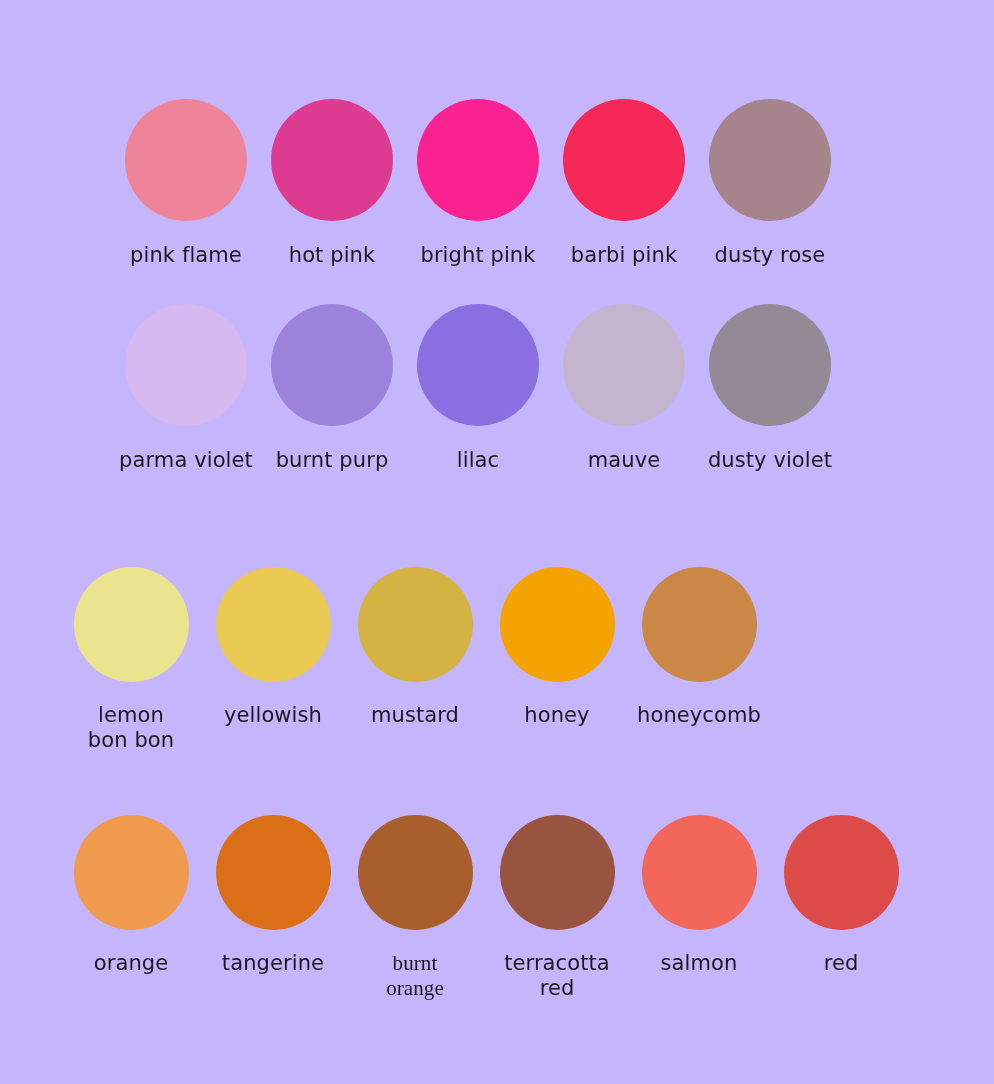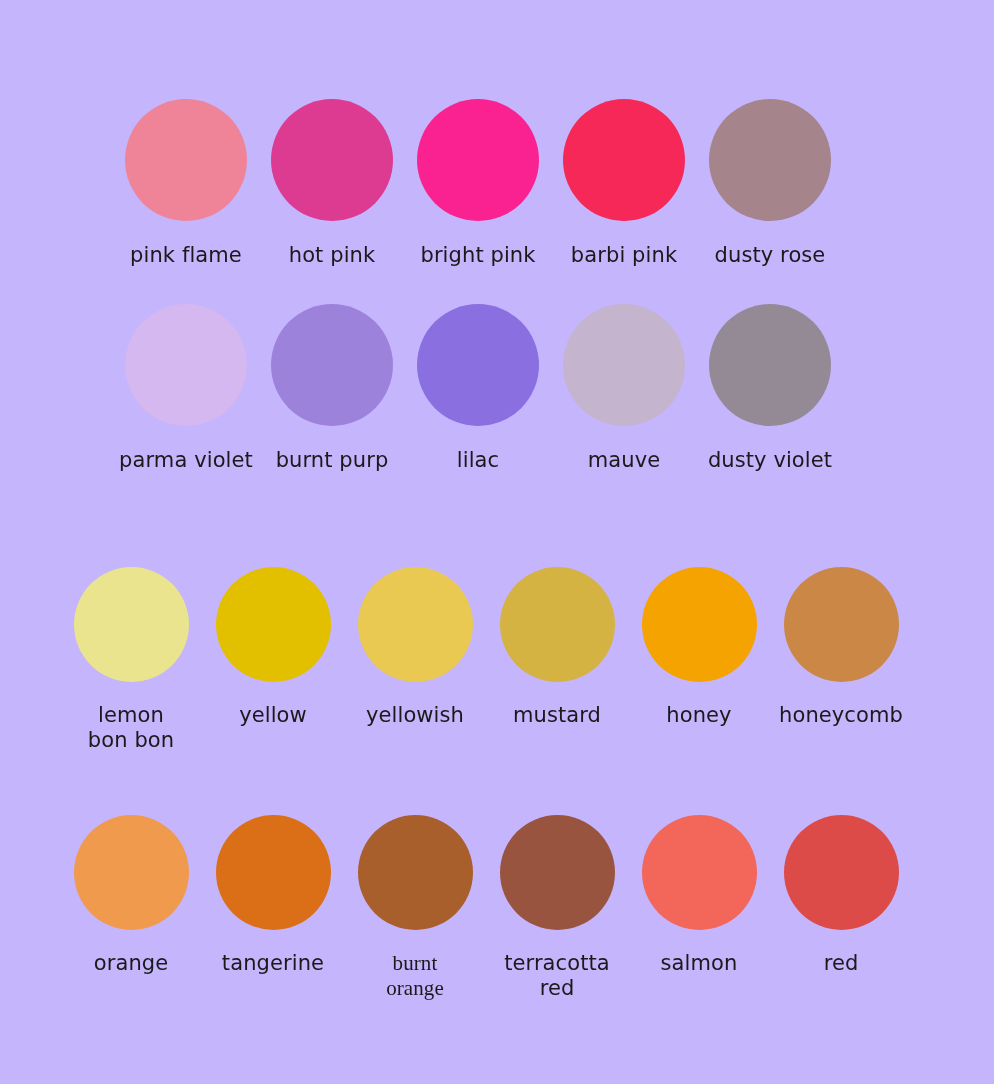--- a/index.html
+++ b/index.html
@@ -129,24 +129,20 @@
       </div>
     </div>
 
   <div class="swatch-row group-b" id="row-yellows">
       <div class="swatch-cell">
         <span class="swatch-dot" style="background: rgb(234, 228, 142);"></span>
         <span class="swatch-label" style="color: rgb(26, 26, 26);">lemon
 bon bon</span>
       </div>
       <div class="swatch-cell">
-        <span class="swatch-dot" style="background: rgb(226, 192, 0);"></span>
-        <span class="swatch-label" style="color: rgb(26, 26, 26);">yellow</span>
-      </div>
-      <div class="swatch-cell">
         <span class="swatch-dot" style="background: rgb(233, 201, 81);"></span>
         <span class="swatch-label" style="color: rgb(26, 26, 26);">yellowish</span>
       </div>
       <div class="swatch-cell">
         <span class="swatch-dot" style="background: rgb(212, 179, 67);"></span>
         <span class="swatch-label" style="color: rgb(26, 26, 26);">mustard</span>
       </div>
       <div class="swatch-cell">
         <span class="swatch-dot" style="background: rgb(245, 163, 0);"></span>
         <span class="swatch-label" style="color: rgb(26, 26, 26);">honey</span>

